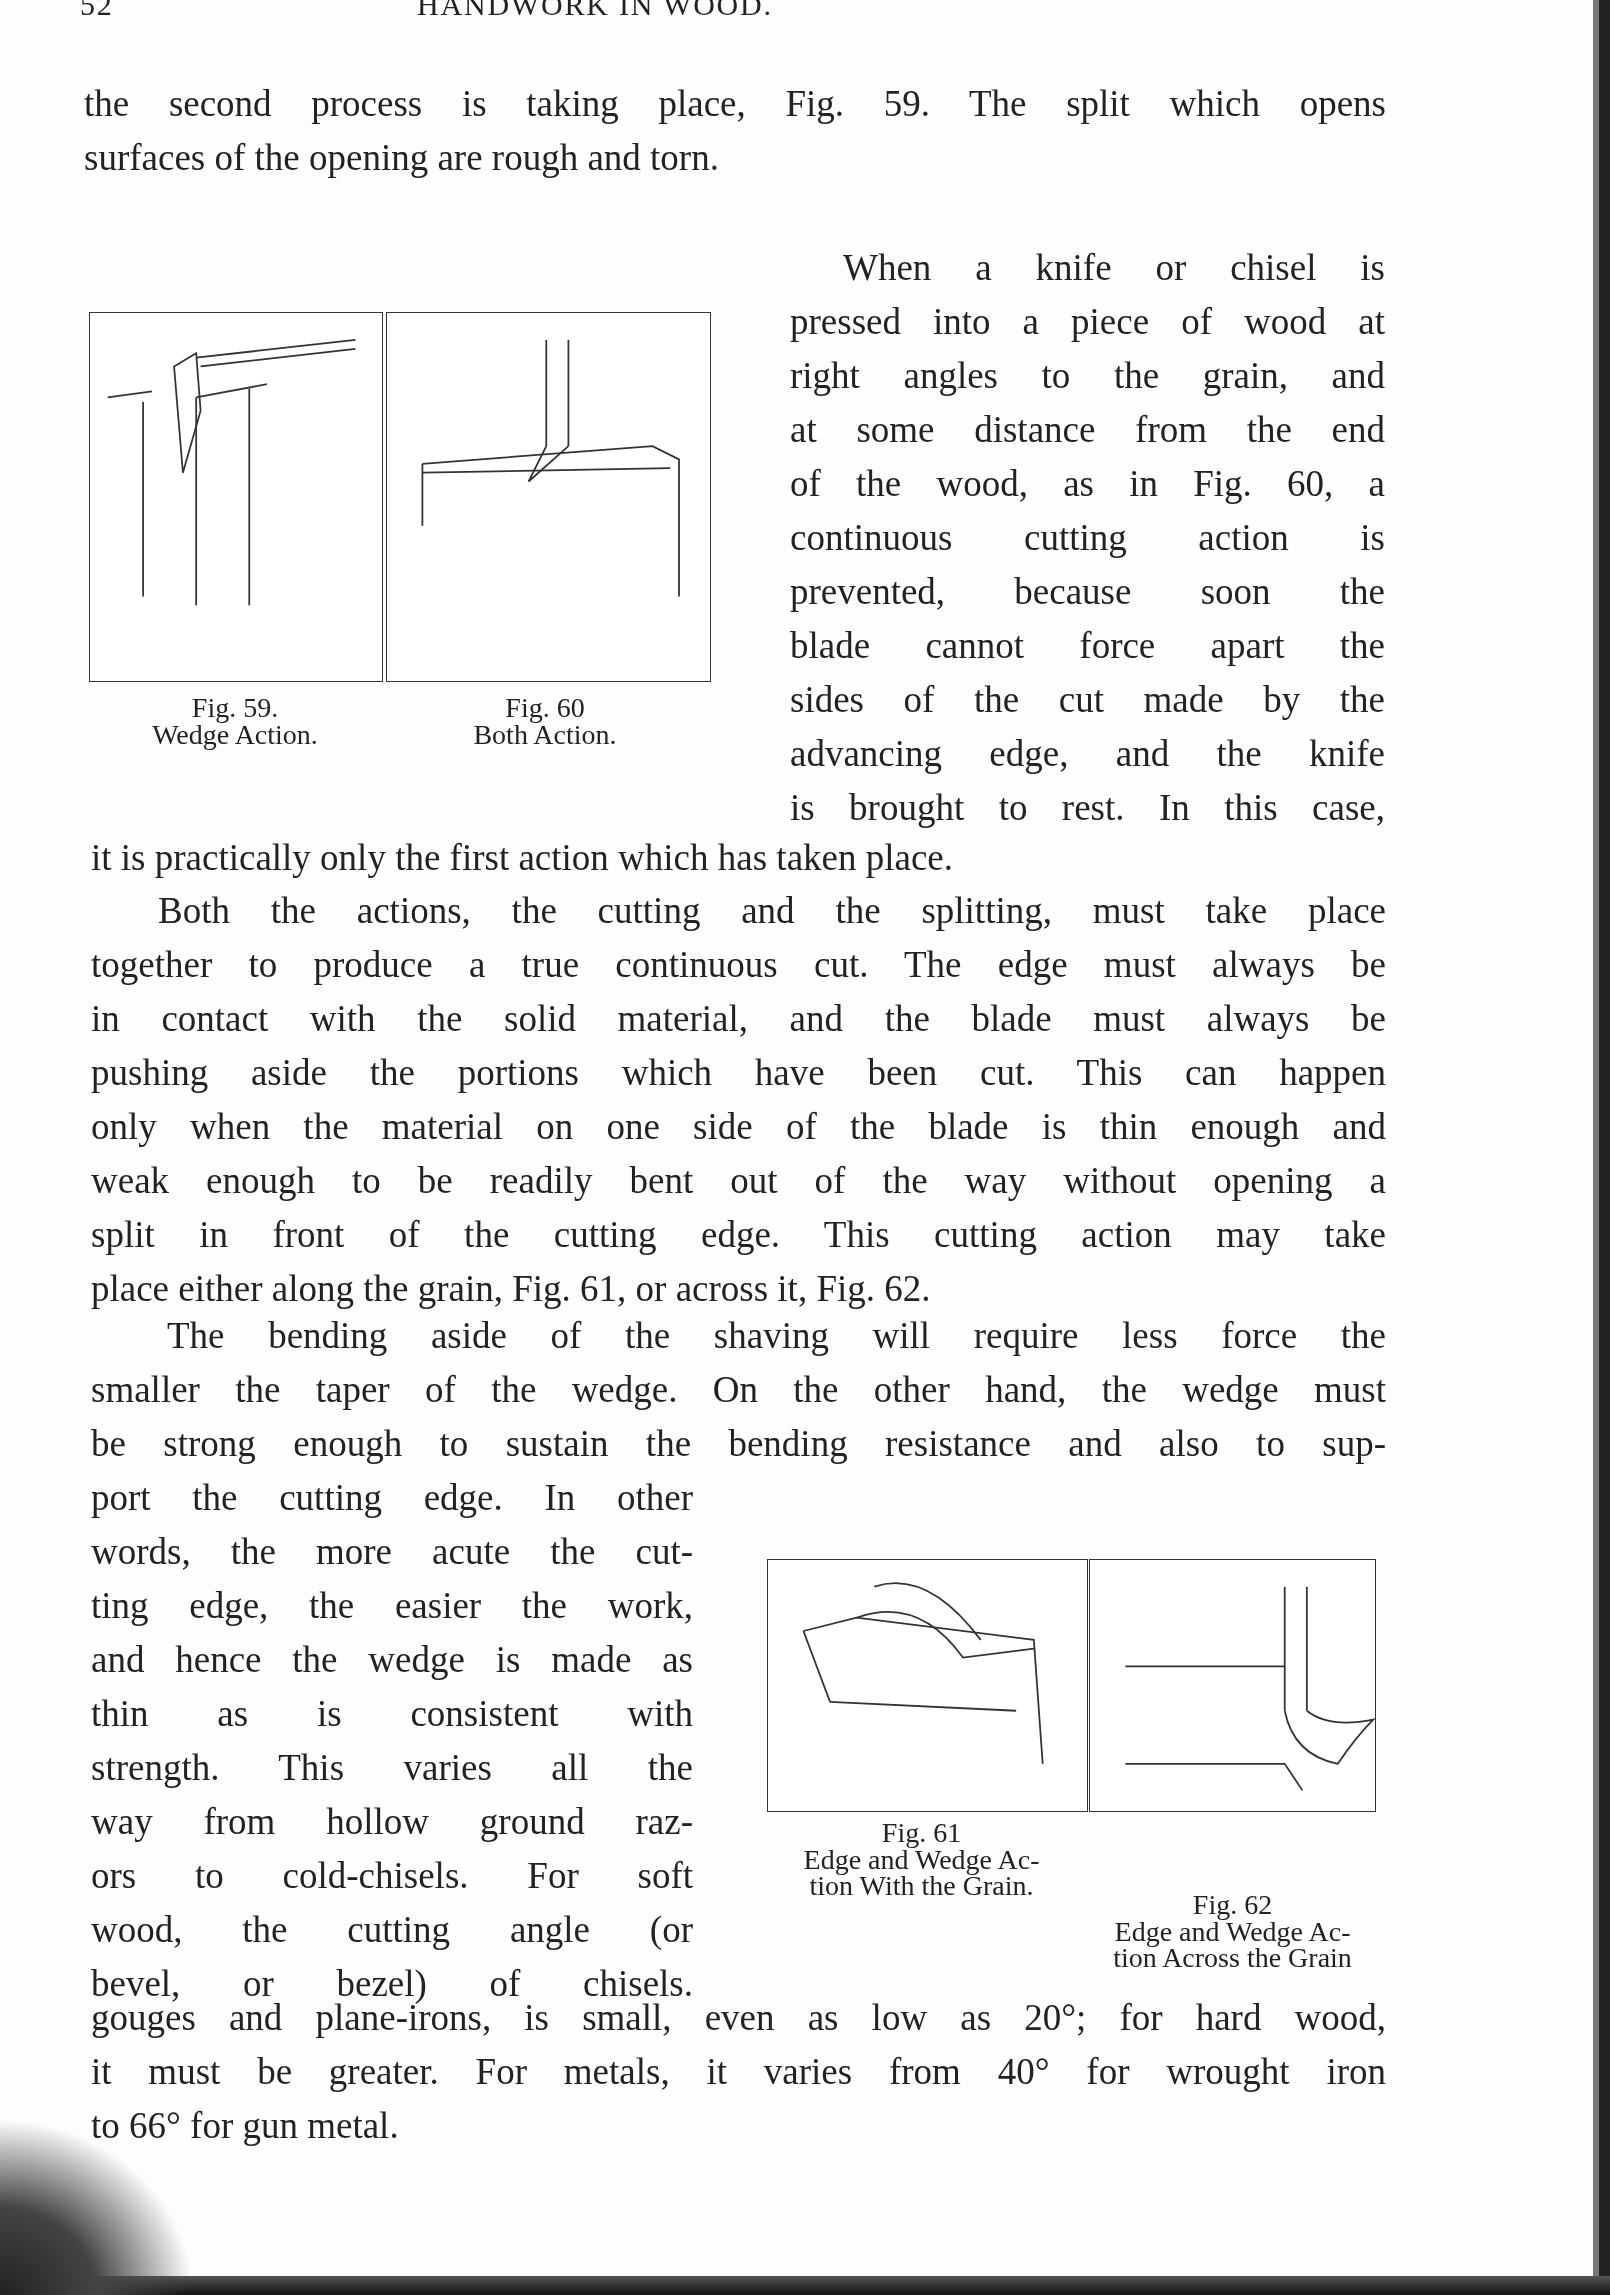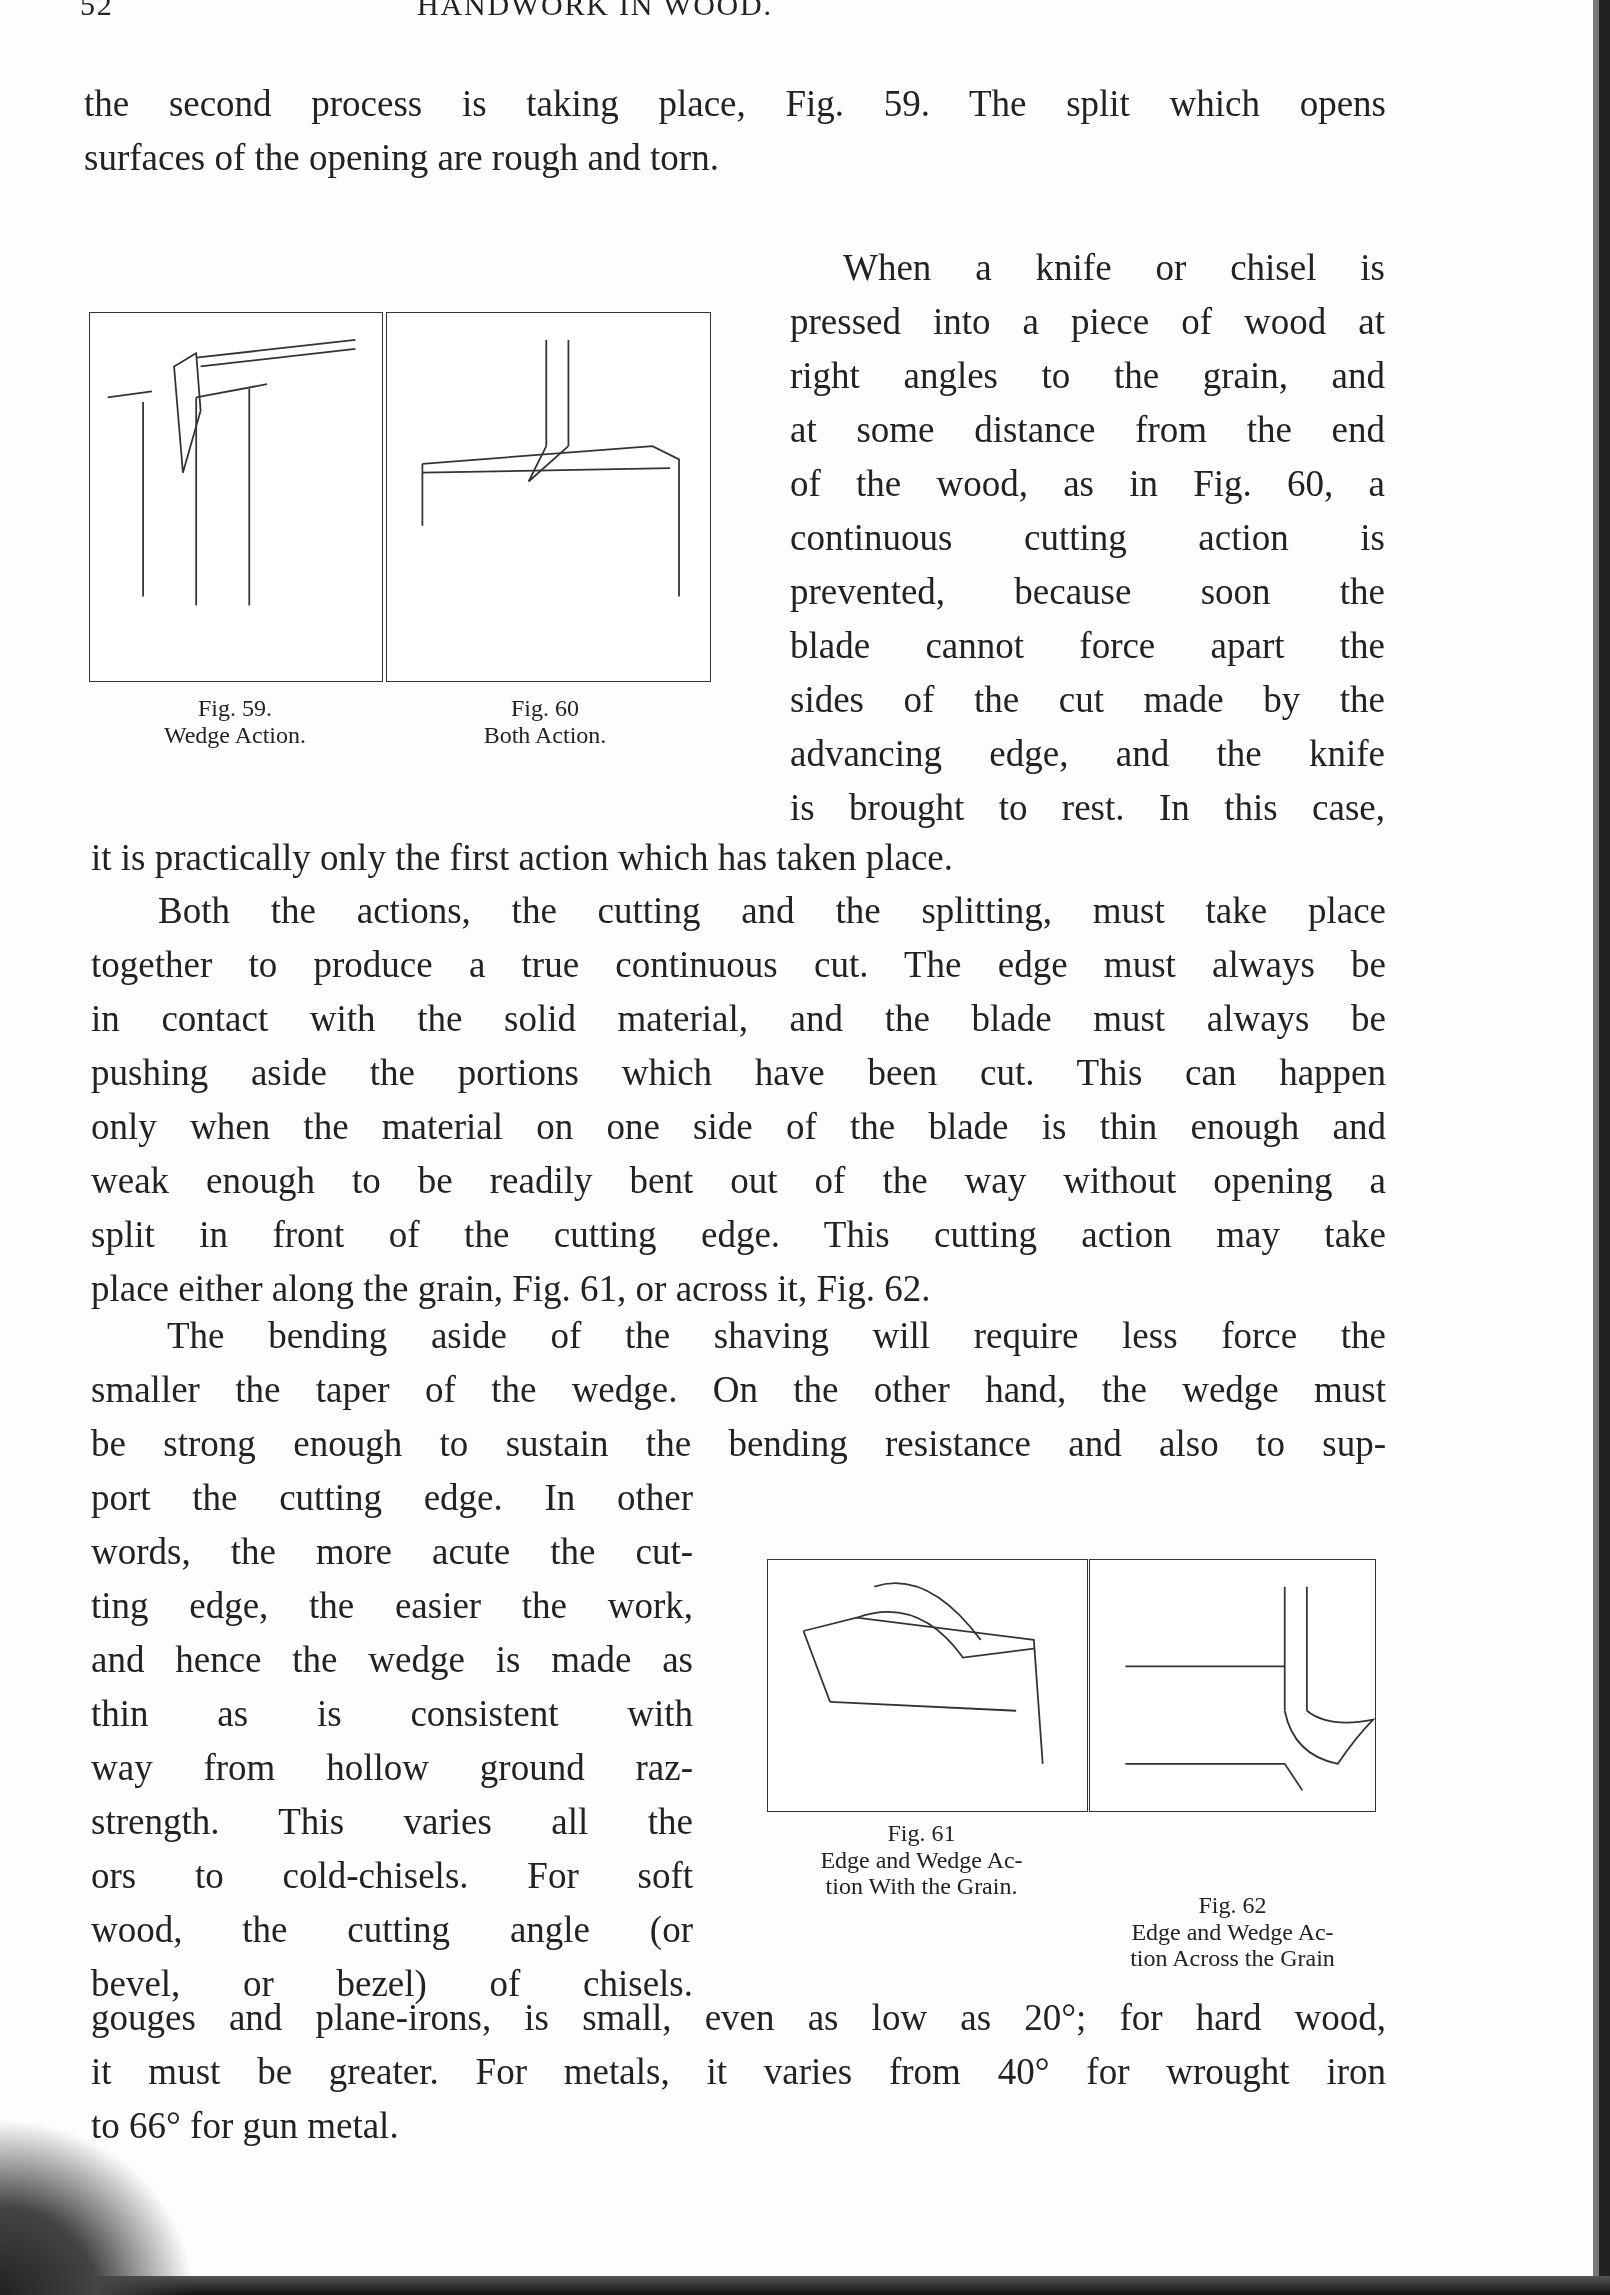--- a/index.html
+++ b/index.html
@@ -11,21 +11,21 @@
   .header .title { position:absolute; left:337px; top:-12.4px; }
   .right-edge { position:absolute; right:0; top:0; width:12.4px; height:2295px; background:#222; }
   .right-edge2 { position:absolute; right:12.4px; top:0; width:5.3px; height:2295px; background:#777; }
   .bottom-edge { position:absolute; left:0; bottom:0; width:1611px; height:19.5px; background:linear-gradient(#555,#111); }
   .corner { position:absolute; left:0; bottom:0; width:195px; height:177px;
             background:radial-gradient(ellipse at 0% 100%, #222 0%, #444 35%, rgba(255,255,255,0) 70%); }
   .p { position:absolute; font-size:37px; line-height:54px; text-align:justify; margin:4px; }
   .p .l { display:block; text-align:justify; text-align-last:justify; white-space:nowrap; }
   .p .l.last { text-align-last:left; }
   .fig-box { position:absolute; border:1.8px solid #333; background:#fff; }
-  .cap { position:absolute; text-align:center; font-size:24px; line-height:26.6px; }
+  .cap { position:absolute; text-align:center; font-size:28px; line-height:26.6px; }
   svg line, svg path, svg polyline { stroke:#333; stroke-width:2; fill:none; }
 </style>
 </head>
 <body>
 
 <div class="page">
 
   <div class="header">
     <span class="num">52</span>
     <span class="title">HANDWORK IN WOOD.</span>
@@ -99,22 +99,22 @@
     <span class="l" style="padding-left:76px;">The bending aside of the shaving will require less force the</span>
     <span class="l">smaller the taper of the wedge.  On the other hand, the wedge must</span>
     <span class="l">be strong enough to sustain the bending resistance and also to sup-</span>
   </div>
   <div class="p" style="left:87px; top:1467px; width:602px;">
     <span class="l">port the cutting edge.  In other</span>
     <span class="l">words, the more acute the cut-</span>
     <span class="l">ting edge, the easier the work,</span>
     <span class="l">and hence the wedge is made as</span>
     <span class="l">thin as is consistent with</span>
+    <span class="l">strength.  This varies all the</span>
     <span class="l">way from hollow ground raz-</span>
-    <span class="l">strength.  This varies all the</span>
     <span class="l">ors to cold-chisels.  For soft</span>
     <span class="l">wood, the cutting angle (or</span>
     <span class="l">bevel, or bezel) of chisels.</span>
   </div>
 
   <div class="fig-box" style="left:767px; top:1559px; width:319px; height:251px;">
     <svg width="319" height="251" viewBox="0 0 360 283">
       <polyline points="40,80 100,65 300,90 310,230"></polyline>
         <line x1="40" y1="80" x2="70" y2="160"></line>
       <path d="M100 65 Q170 40 220 110 L300 100"></path>

